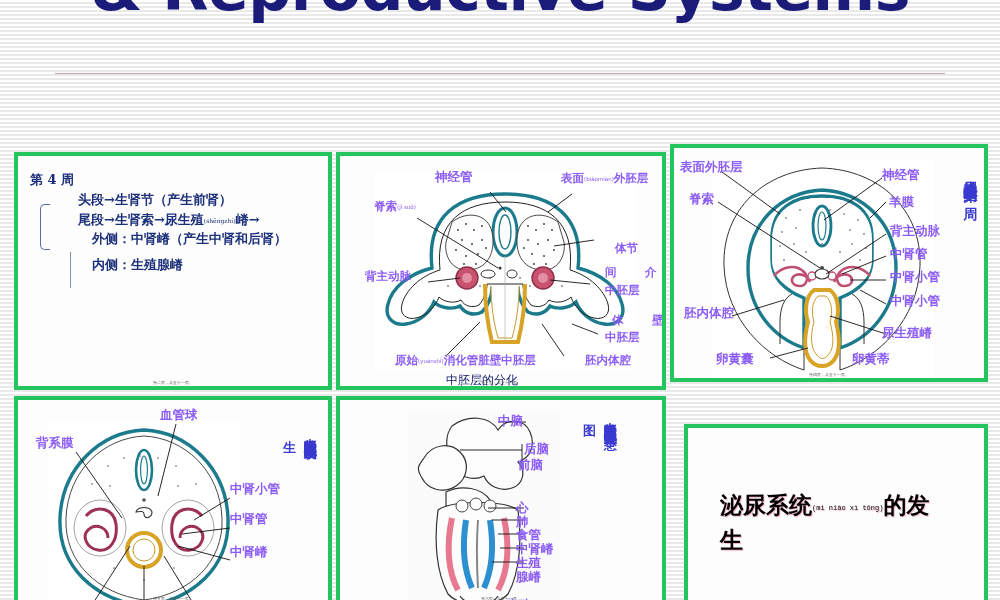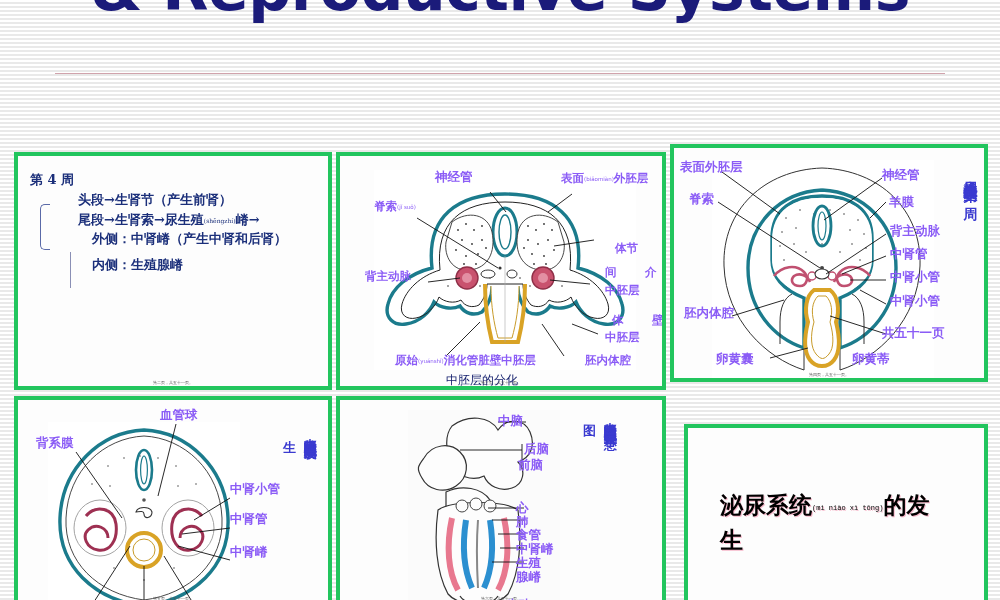--- a/index.html
+++ b/index.html
@@ -317,21 +317,21 @@
       </g>
     </svg>
     <div class="lbl s13" style="left:6px;top:12px">表面外胚层</div>
     <div class="lbl s13" style="left:15px;top:44px">脊索</div>
     <div class="lbl s13" style="left:208px;top:20px">神经管</div>
     <div class="lbl s13" style="left:215px;top:47px">羊膜</div>
     <div class="lbl s13" style="left:216px;top:76px">背主动脉</div>
     <div class="lbl s13" style="left:216px;top:99px">中肾管</div>
     <div class="lbl s13" style="left:216px;top:122px">中肾小管</div>
     <div class="lbl s13" style="left:216px;top:146px">中肾小管</div>
-    <div class="lbl s13" style="left:208px;top:178px">共五十一页</div>
+    <div class="lbl s13" style="left:208px;top:178px">尿生殖嵴</div>
     <div class="lbl s13" style="left:10px;top:158px">胚内体腔</div>
     <div class="lbl s13" style="left:42px;top:204px">卵黄囊</div>
     <div class="lbl s13" style="left:178px;top:204px">卵黄蒂</div>
     <div class="vtext" style="left:288px;top:22px;font-size:14px">尿生殖嵴的发生（第4周</div>
     <div class="mini-page">第四页，共五十一页。</div>
   </div>
 
   <div class="slide" id="slide4">
     <svg width="318" height="210" viewBox="0 0 318 210">
       <rect x="30" y="22" width="192" height="188" fill="#ffffff"></rect>

